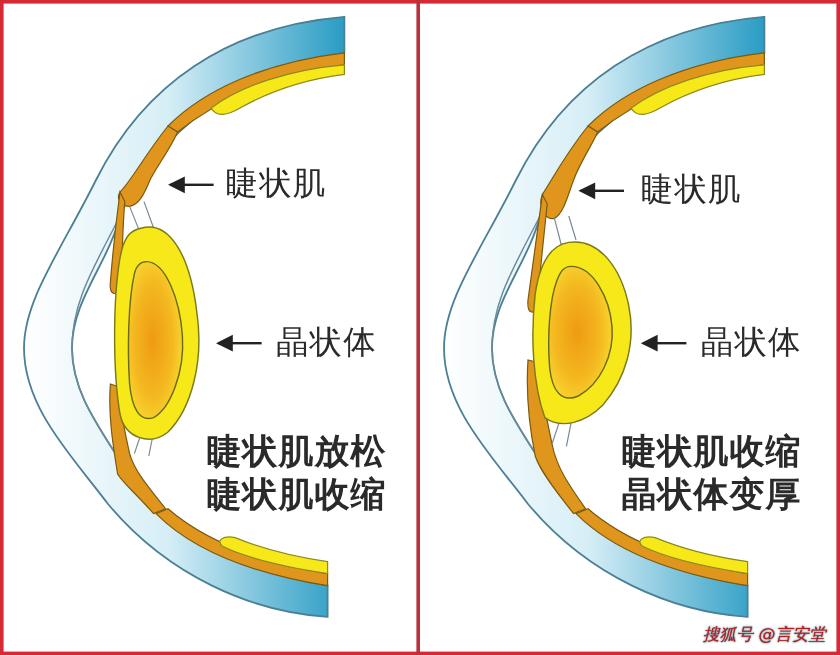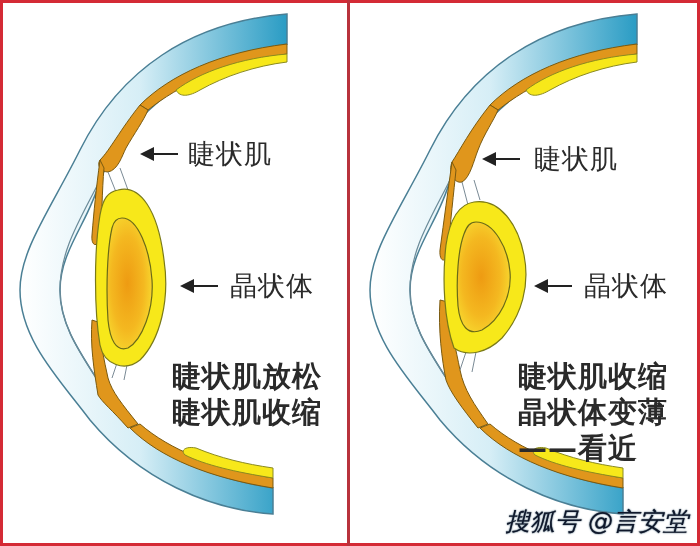--- a/index.html
+++ b/index.html
@@ -8,21 +8,21 @@
   .divider { position: absolute; left: 347px; top: 0; width: 3px; height: 546px; background: #b8323c; }
   .panel { position: absolute; top: 0; width: 350px; height: 546px; }
   .panel.left { left: 0; }
   .panel.right { left: 350px; }
   .panel svg { position: absolute; left: 0; top: 0; }
   .label { position: absolute; color: #2a2a2a; font-size: 27px; letter-spacing: 1px; white-space: nowrap; line-height: 1; }
   .caption { position: absolute; color: #2a2a2a; font-size: 29px; letter-spacing: 1px; line-height: 36px; white-space: nowrap; }
   .caption div { height: 36px; font-weight: bold; }
   .arrow { position: absolute; height: 2px; background: #222; }
   .arrow::before { content: ""; position: absolute; left: -2px; top: -6px; border-right: 14px solid #222; border-top: 7px solid transparent; border-bottom: 7px solid transparent; }
-  .watermark { position: absolute; right: 12px; bottom: 8px; color: #0f172a; font-size: 25px; font-style: italic; text-shadow: 0 0 2px #6a8aa0, 0 0 1px #333; white-space: nowrap; }
+  .watermark { position: absolute; right: 12px; bottom: 8px; color: #b91c1c; font-size: 14px; font-style: italic; text-shadow: 0 0 2px #6a8aa0, 0 0 1px #333; white-space: nowrap; }
 </style>
 </head>
 <body>
 
 <div class="frame"></div>
 
 <div class="panel left">
   <svg width="350" height="546" viewBox="0 0 350 546">
     <defs>
       <linearGradient id="corneaL" x1="0" y1="0" x2="1" y2="0">
@@ -100,18 +100,17 @@
 
     <path d="M124,202 C150,198 168,225 174,255 C180,285 172,315 152,338 C138,352 118,358 104,348 C94,320 92,280 96,245 C100,218 110,204 124,202 Z" fill="#f7e81a" stroke="#7a7a18" stroke-width="1.2"></path>
     <path d="M126,222 C144,222 158,248 160,272 C162,296 150,320 132,330 C118,336 110,326 108,306 C106,280 108,250 114,234 C117,226 120,222 126,222 Z" fill="url(#coreR)" stroke="#6a6a18" stroke-width="1.2"></path>
   </svg>
   <div class="arrow" style="left:134px; top:158px; width:36px;"></div>
   <div class="label" style="left:184px; top:145px;">睫状肌</div>
   <div class="arrow" style="left:186px; top:285px; width:36px;"></div>
   <div class="label" style="left:234px; top:272px;">晶状体</div>
   <div class="caption" style="left:168px; top:358px;">
     <div>睫状肌收缩</div>
-    <div>晶状体变薄</div>
-    <div>——看近</div>
+    <div>晶状体变厚</div>
   </div>
 </div>
 
 <div class="watermark">搜狐号 @言安堂</div>
 
 </body></html>

